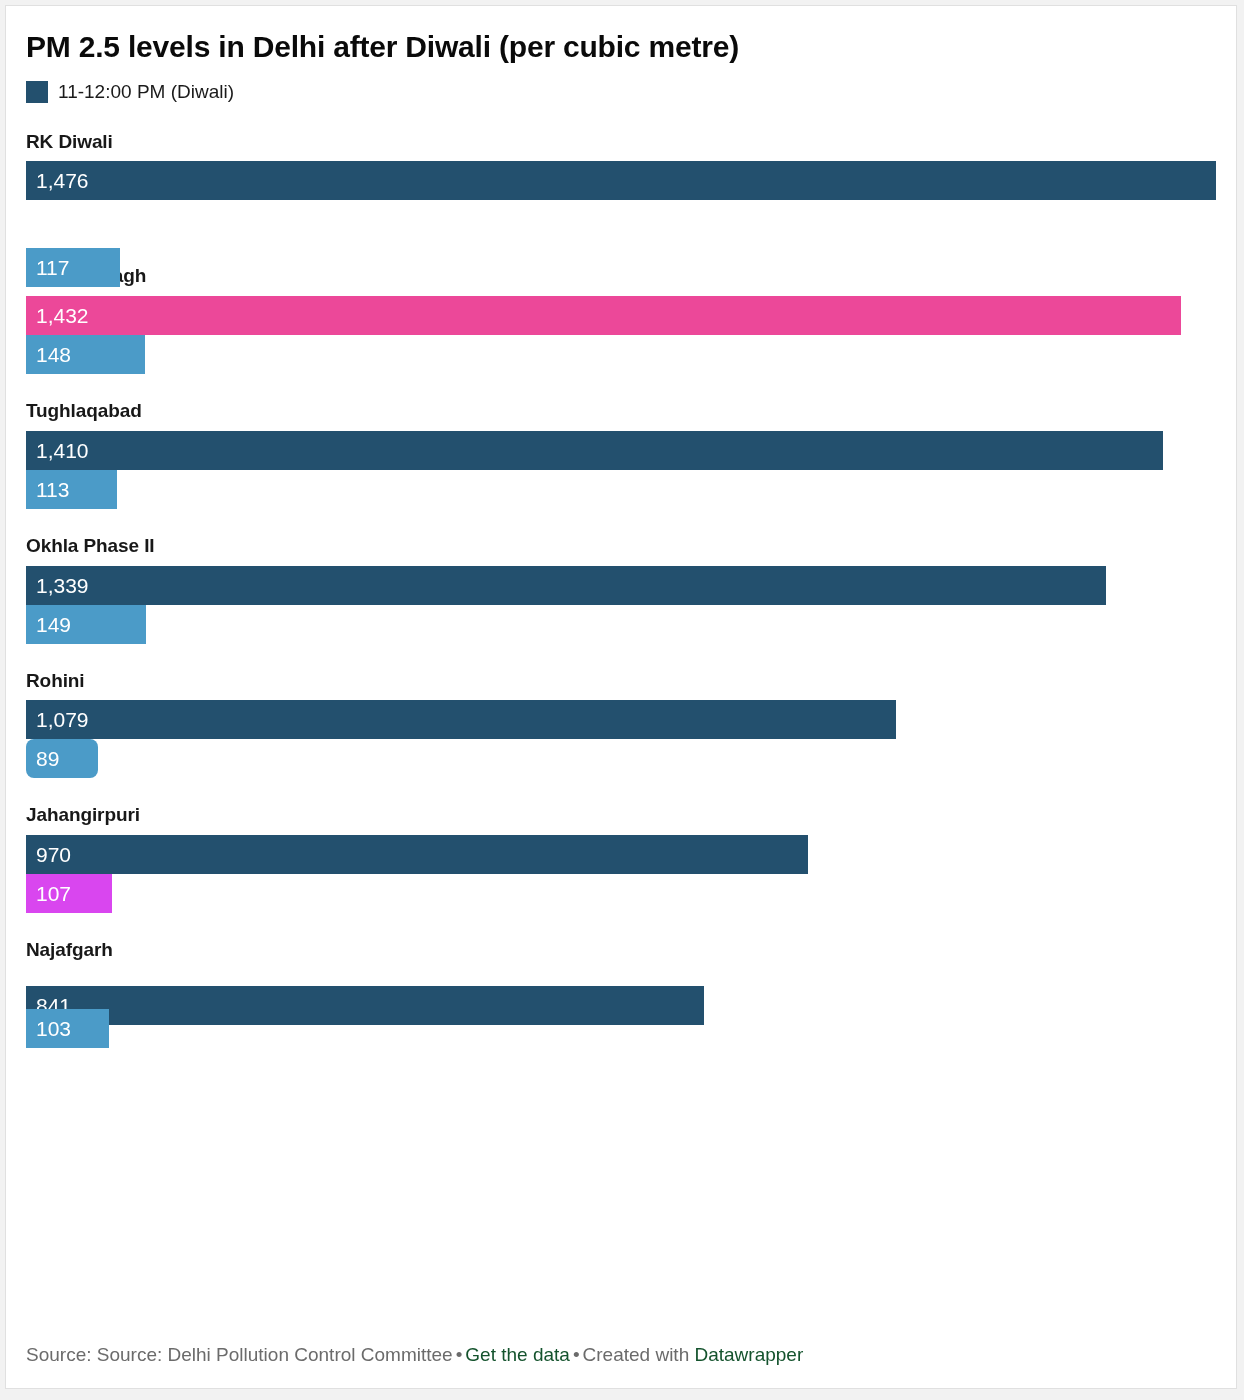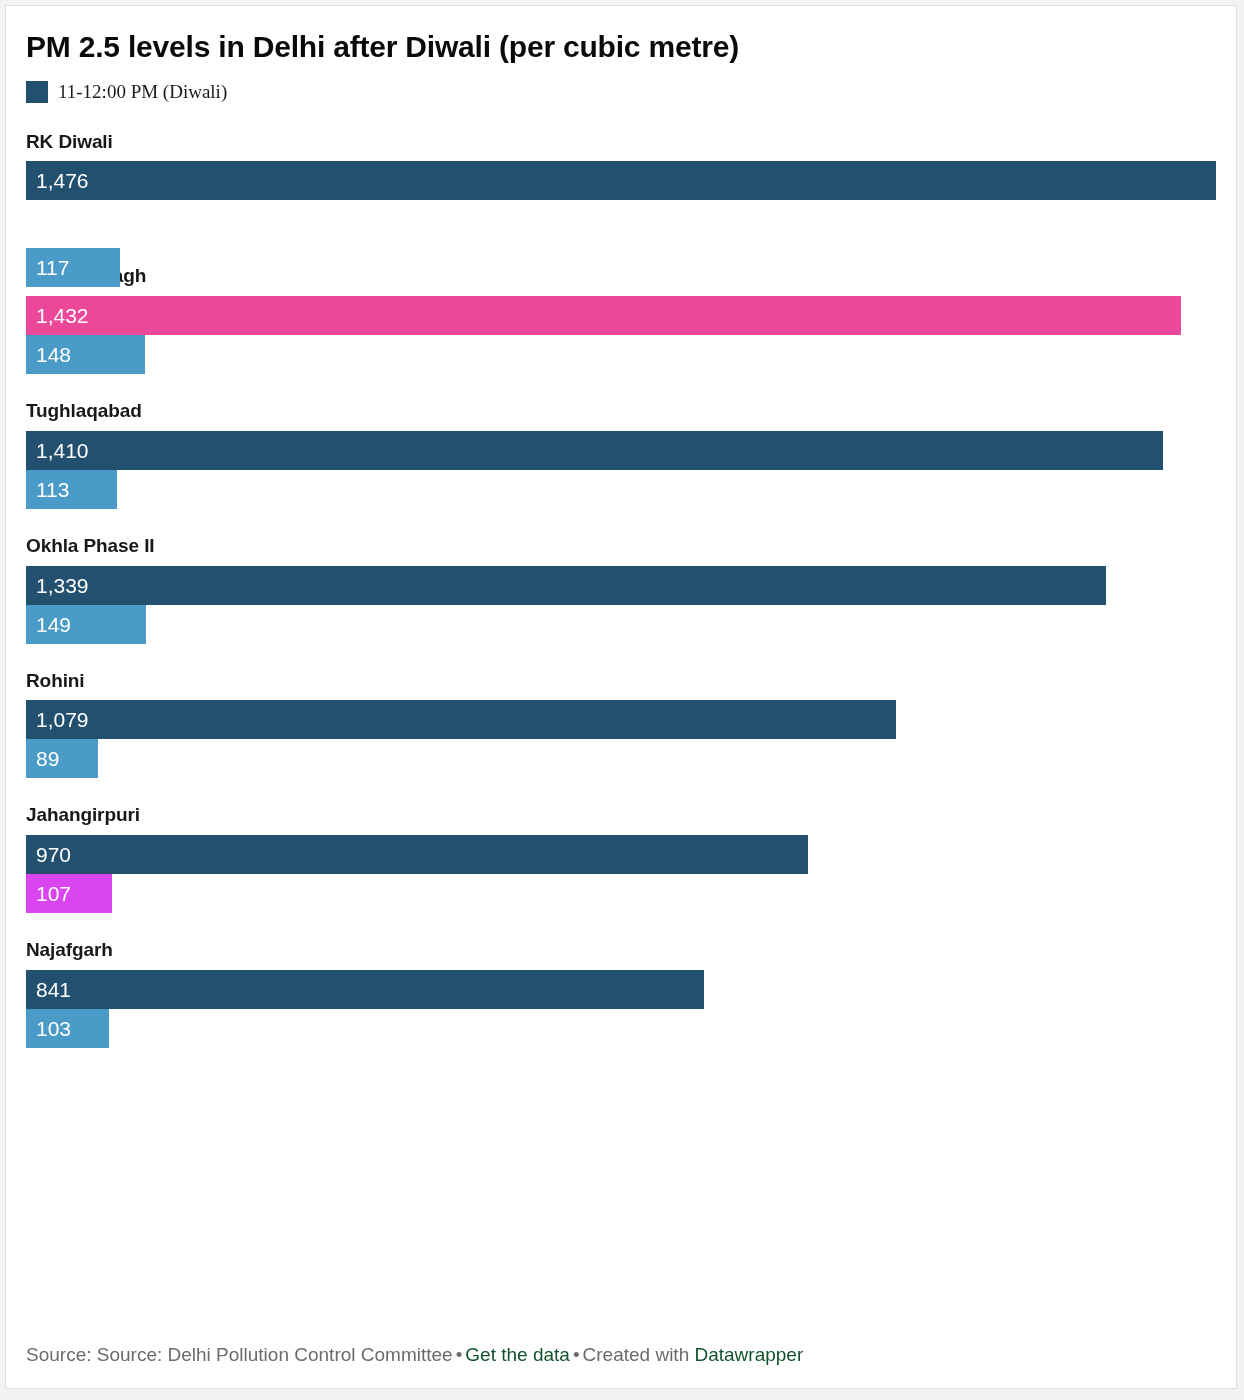--- a/index.html
+++ b/index.html
@@ -41,21 +41,20 @@
     margin: 0 0 14px 0;
   }
   #legend {
     margin: 0 0 26px 0;
   }
   .legend-row {
     display: flex;
     align-items: center;
     height: 26px;
     margin-bottom: 8px;
-    font-family: Liberation Serif, serif;
   }
   .legend-swatch {
     width: 22px;
     height: 22px;
     flex: 0 0 auto;
     margin-right: 10px;
   }
   .legend-label {
     font-size: 19px;
     color: #1a1a1a;
@@ -183,42 +182,42 @@
           </div>
         </div>
         <div class="bar-group">
           <div class="group-label">Rohini</div>
           <div class="bar-track">
             <div class="bar" style="background: rgb(35, 80, 110); width: 73.103%;">
               <span class="bar-value">1,079</span>
             </div>
           </div>
           <div class="bar-track">
-            <div class="bar" style="background: rgb(75, 155, 200); width: 6.02981%;">
+            <div class="bar" style="background: rgb(75, 155, 200); width: 6.02981%; border-radius: 8px;">
               <span class="bar-value">89</span>
             </div>
           </div>
         </div>
         <div class="bar-group">
           <div class="group-label">Jahangirpuri</div>
           <div class="bar-track">
             <div class="bar" style="background: rgb(35, 80, 110); width: 65.7182%;">
               <span class="bar-value">970</span>
             </div>
           </div>
           <div class="bar-track">
             <div class="bar" style="background: #d946ef; width: 7.24932%;">
               <span class="bar-value">107</span>
             </div>
           </div>
         </div>
         <div class="bar-group">
           <div class="group-label">Najafgarh</div>
           <div class="bar-track">
-            <div class="bar" style="background: rgb(35, 80, 110); width: 56.9783%;">
+            <div class="bar" style="background: rgb(35, 80, 110); width: 56.9783%; margin-top: 16px;">
               <span class="bar-value">841</span>
             </div>
           </div>
           <div class="bar-track">
             <div class="bar" style="background: rgb(75, 155, 200); width: 6.97832%;">
               <span class="bar-value">103</span>
             </div>
           </div>
         </div>
       </div>

